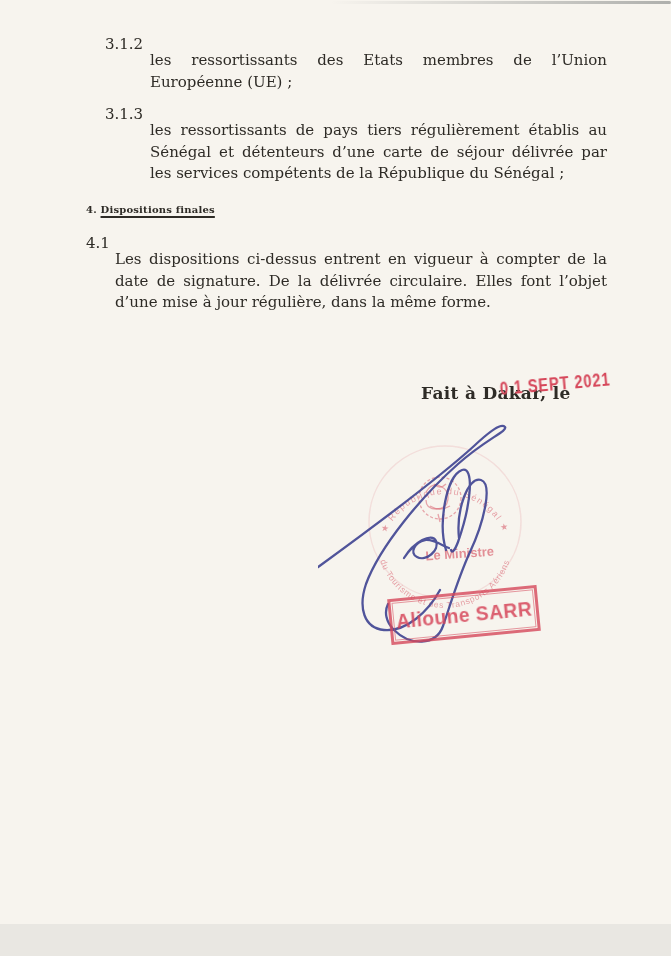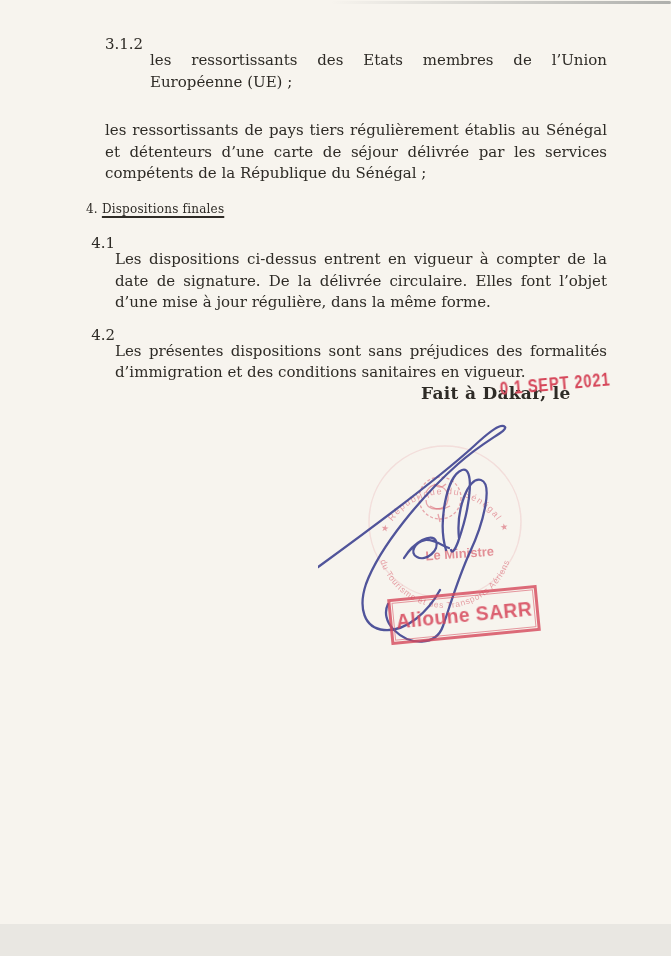--- a/index.html
+++ b/index.html
@@ -24,24 +24,24 @@
   }
   .content{
     position:absolute;top:34px;left:86px;width:521px;
     font-size:15px;line-height:21.5px;
   }
   .item{display:flex;}
   .item .num{flex:0 0 45px;}
   .item .body{flex:1;text-align:justify;margin-top:16px;}
   .lvl3{margin-left:19px;width:502px;margin-bottom:11px;}
   .lvl4{margin-bottom:11px;}
-  .lvl4 .num{flex:0 0 29px;text-align:right;}
+  .lvl4 .num{flex:0 0 29px;}
   .heading{
     margin:14px 0 13px 0;
-    font-weight:normal;font-size:12px;letter-spacing:.2px;
+    font-weight:bold;font-size:10px;letter-spacing:.2px;
   }
   .heading .h-title{text-decoration:underline;text-underline-offset:3px;text-decoration-thickness:1.5px;}
   .place-line{
     position:absolute;left:386px;top:383px;
     font-weight:bold;font-size:17px;letter-spacing:.3px;margin-left:35px;
   }
   .date-stamp{
     position:absolute;left:500px;top:379px;width:110px;
     color:#d6475a;
     font-family:"Liberation Sans",sans-serif;
@@ -78,35 +78,32 @@
 
   <div class="scan-top-line"></div>
 
   <div class="content">
 
     <div class="item lvl3">
       <span class="num">3.1.2</span>
       <span class="body">les ressortissants des Etats membres de l’Union Européenne (UE) ;</span>
     </div>
     <div class="item lvl3">
+      <span class="num">3.1.3</span>
       <span class="body">les ressortissants de pays tiers régulièrement établis au Sénégal et détenteurs d’une carte de séjour délivrée par les services compétents de la République du Sénégal ;</span>
     </div>
 
     <div class="heading">
       <span>4.</span>
       <span class="h-title">Dispositions finales</span>
     </div>
 
     <div class="item lvl4">
       <span class="num">4.1</span>
       <span class="body">Les dispositions ci-dessus entrent en vigueur à compter de la date de signature. De la délivrée circulaire. Elles font l’objet d’une mise à jour régulière, dans la même forme.</span>
-    </div>
-    <div class="item lvl4">
-      <span class="num">4.2</span>
-      <span class="body">Les présentes dispositions sont sans préjudices des formalités d’immigration et des conditions sanitaires en vigueur.</span>
     </div>
   </div>
 
   <div class="place-line">Fait à Dakar, le</div>
 
   <div class="date-stamp">0 1 SEPT 2021</div>
 
   <svg class="sig-area" viewBox="0 0 276 256" xmlns="http://www.w3.org/2000/svg">
     <defs>
       <path id="arcTop" d="M 63 152 A 62 62 0 1 1 191 152" fill="none"></path>

